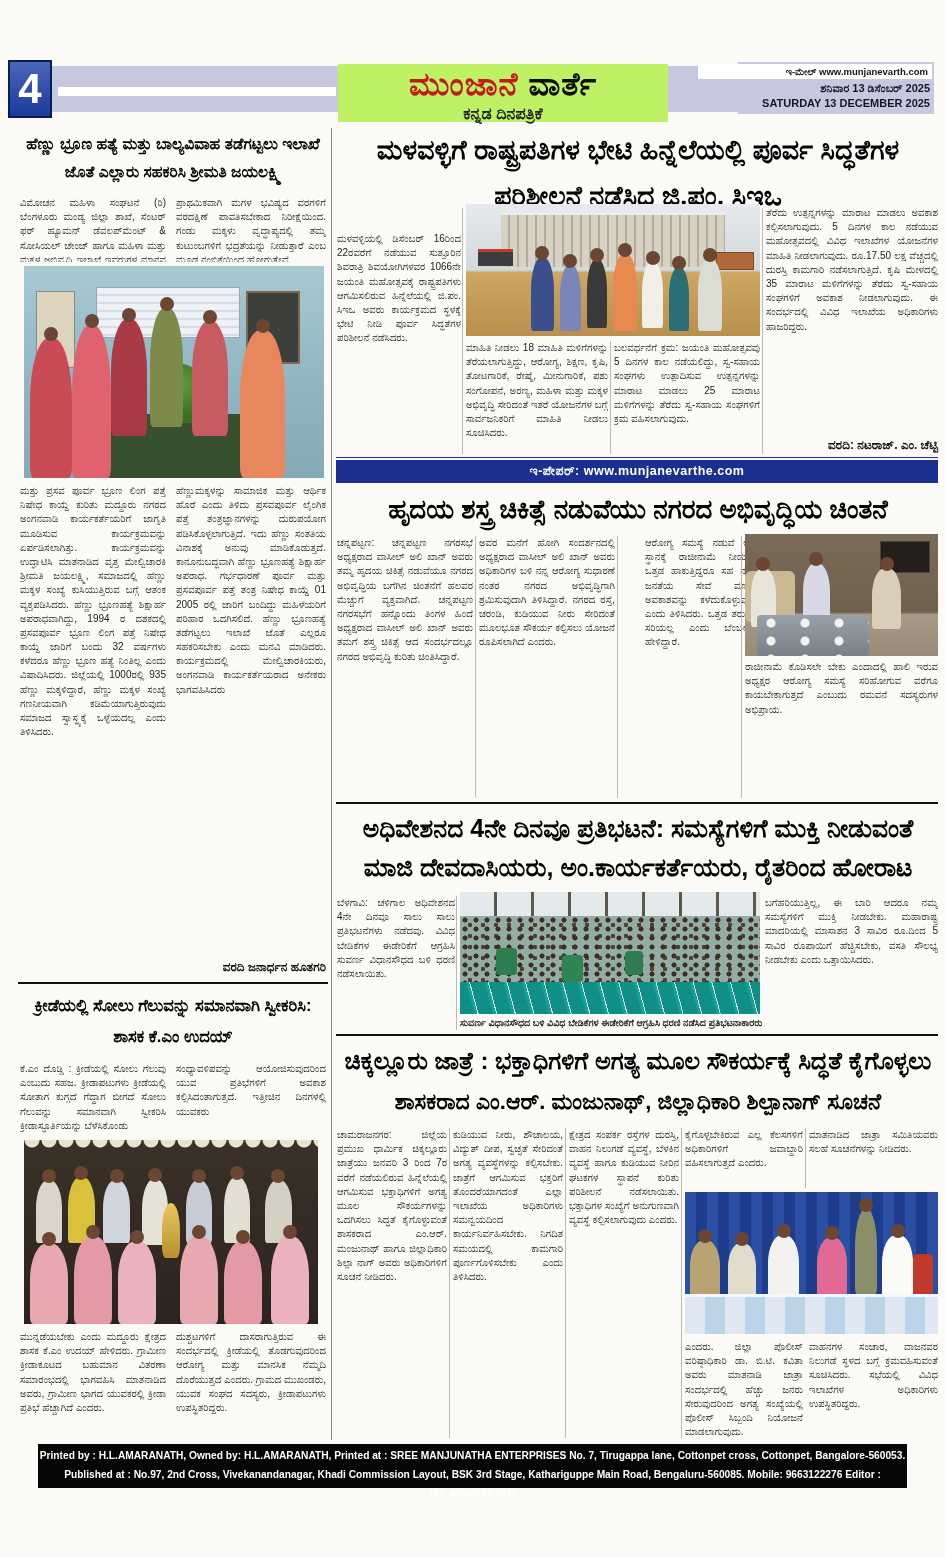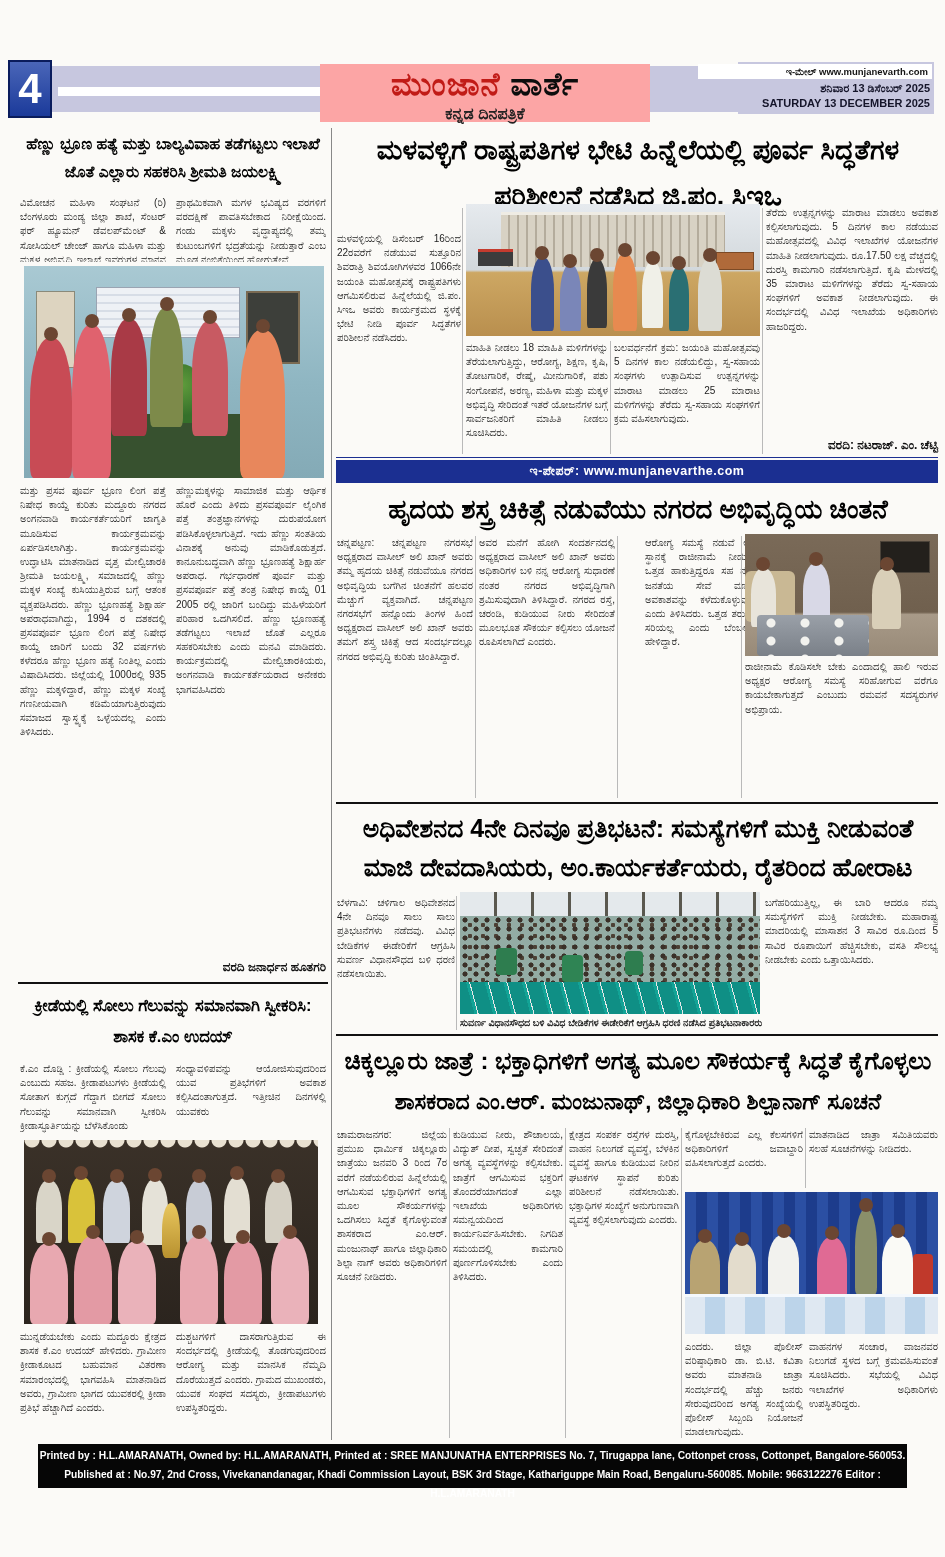--- a/index.html
+++ b/index.html
@@ -25,21 +25,21 @@
 </head>
 <body>
 
 <div class="page">
 
   <div class="abs" style="left:8px;top:66px;width:924px;height:46px;background:#c7c7df;"></div>
   <div class="abs" style="left:58px;top:87px;width:278px;height:9px;background:#ffffff;"></div>
   <div class="abs" style="left:8px;top:60px;width:44px;height:58px;background:linear-gradient(180deg,#4a66b8,#1b3a9a);border:2px solid #0a1c5c;color:#fff;font-size:42px;font-weight:bold;text-align:center;line-height:54px;">
     <span>4</span>
   </div>
-  <div class="abs" style="left:320px;top:64px;width:330px;height:58px;background:#fca5a5;text-align:center;">
+  <div class="abs" style="left:338px;top:64px;width:330px;height:58px;background:#bef264;text-align:center;">
     <div style="font-size:32px;font-weight:bold;line-height:40px;letter-spacing:1px;">
       <span style="color:#c11b17;">ಮುಂಜಾನೆ</span>
       <span style="color:#0d0d0d;">ವಾರ್ತೆ</span>
     </div>
     <div style="font-size:16px;font-weight:bold;color:#222;margin-top:1px;">ಕನ್ನಡ ದಿನಪತ್ರಿಕೆ</div>
   </div>
   <div class="abs" style="left:738px;top:62px;width:196px;height:52px;background:#c7c7df;"></div>
   <div class="abs" style="left:698px;top:64px;width:234px;height:15px;background:#ffffff;font-size:9.5px;font-weight:bold;text-align:right;line-height:15px;padding-right:4px;">ಇ-ಮೇಲ್  www.munjanevarth.com</div>
   <div class="abs datebox" style="left:738px;top:82px;width:192px;height:14px;">ಶನಿವಾರ 13 ಡಿಸೆಂಬರ್ 2025</div>
   <div class="abs datebox" style="left:738px;top:97px;width:192px;height:14px;">SATURDAY 13 DECEMBER 2025</div>

